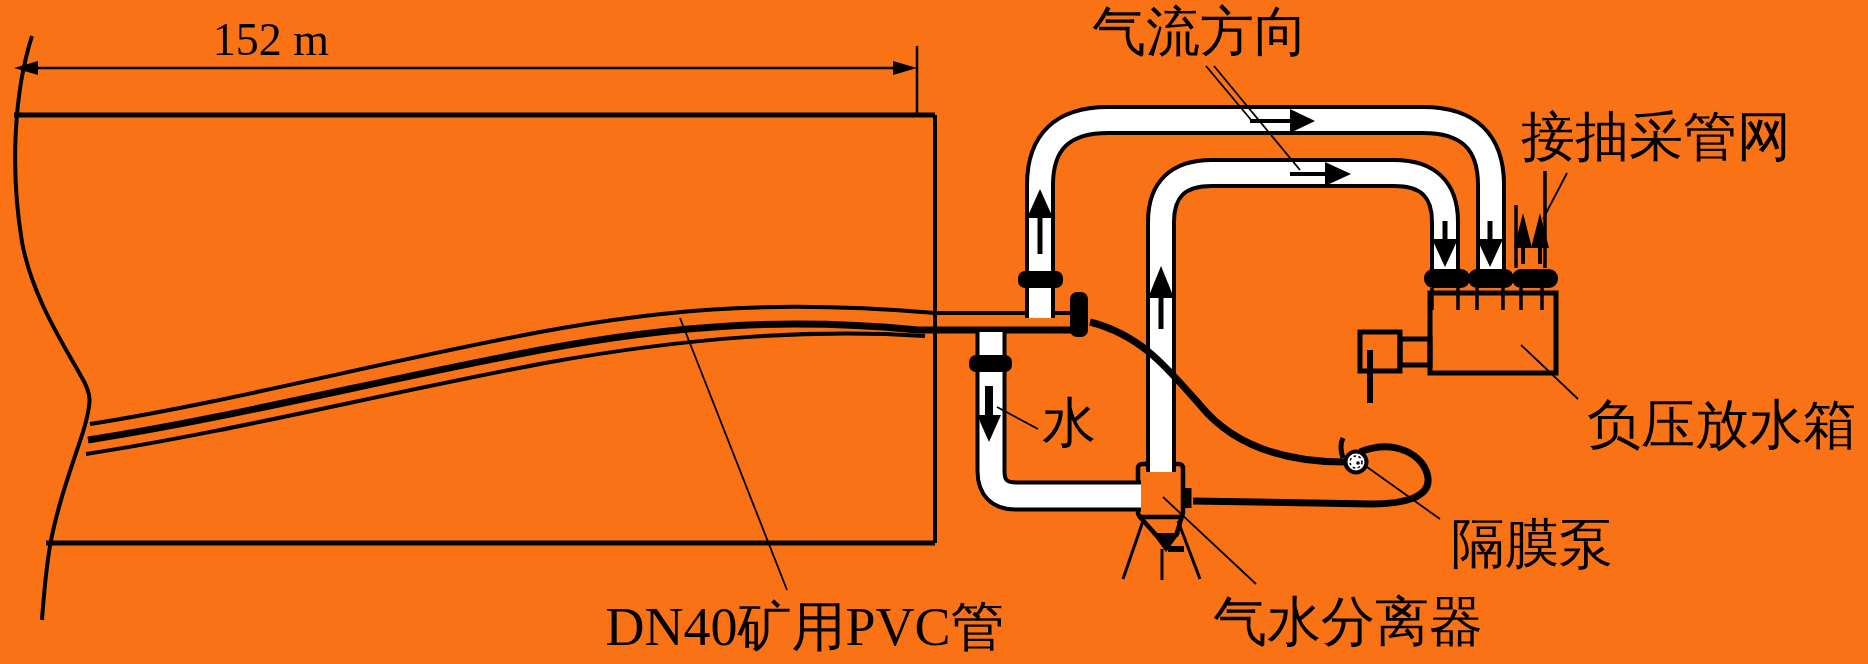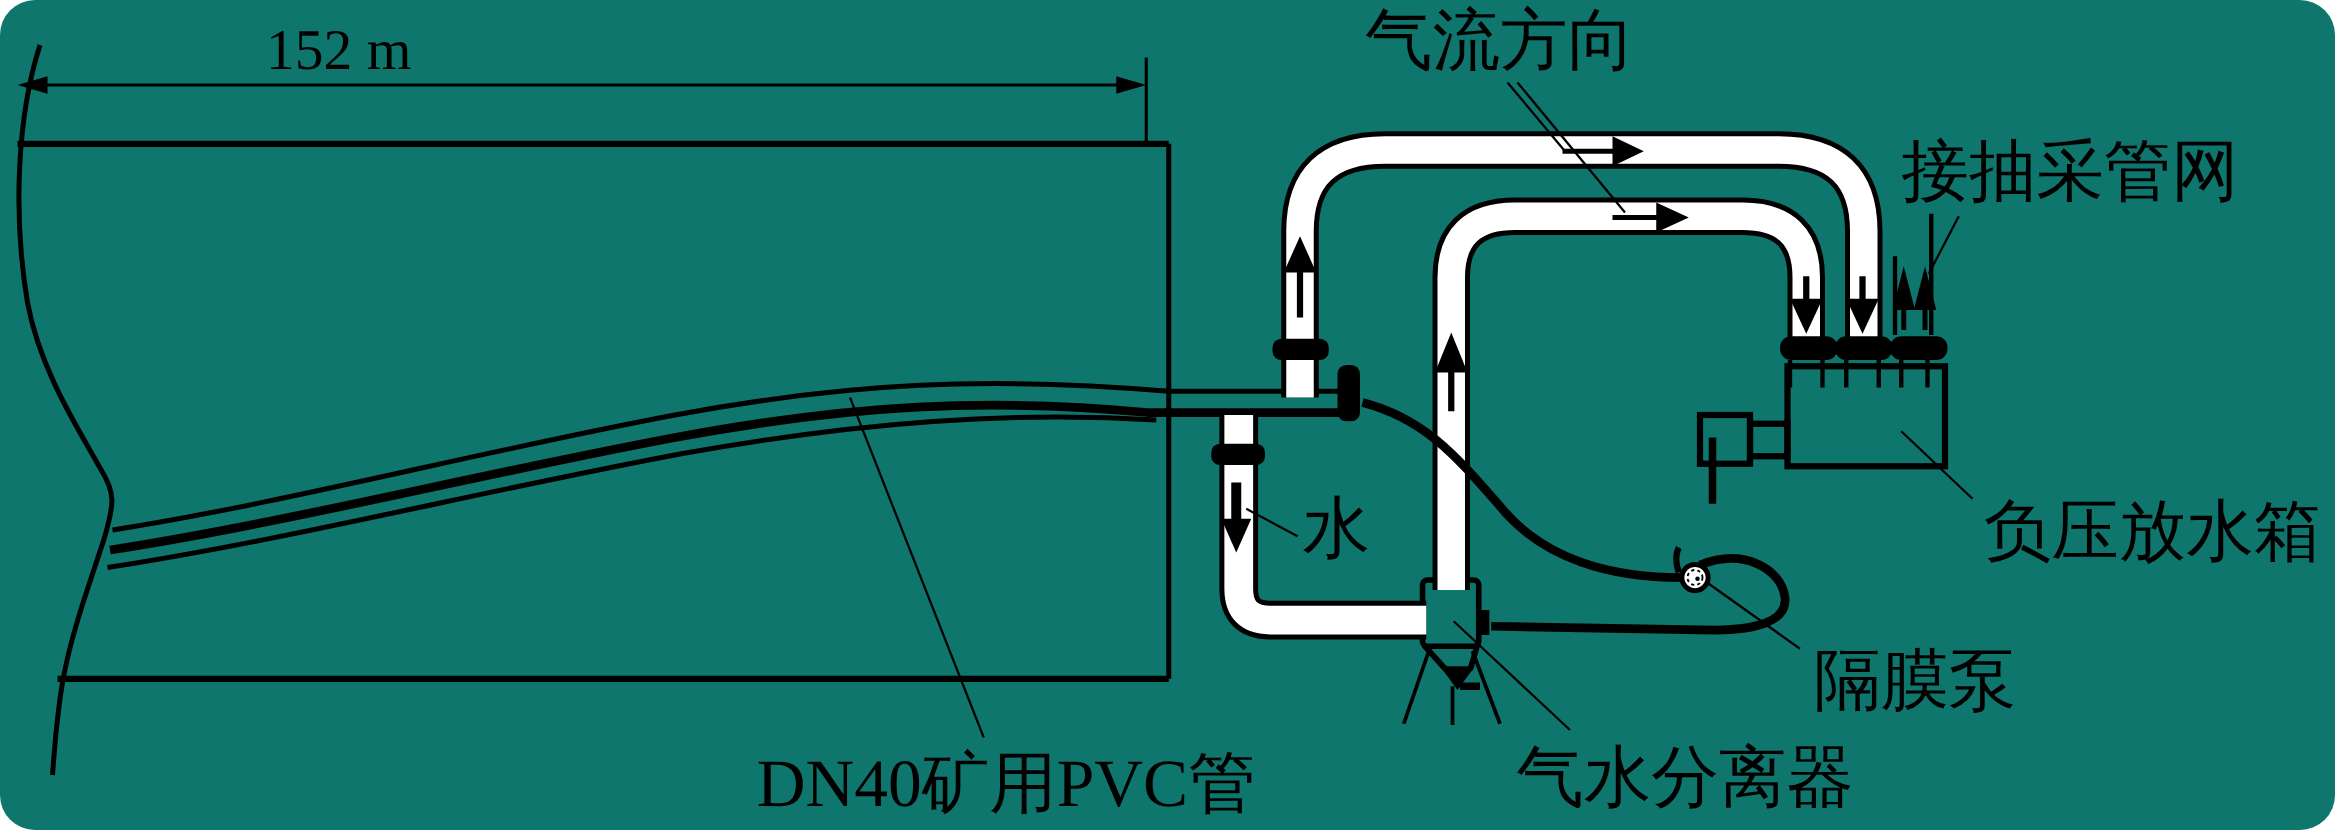--- a/index.html
+++ b/index.html
@@ -1,17 +1,17 @@
 <!DOCTYPE html>
 <html><head>
 <meta charset="utf-8">
 <style>
   html,body{margin:0;padding:0;background:#fff;}
-  #stage{position:relative;width:1868px;height:664px;background:#0f766e;overflow:hidden;
-         font-family:"Liberation Serif","DejaVu Serif",serif;border-radius:28px;}
+  #stage{position:relative;width:1868px;height:664px;background:#f97316;overflow:hidden;
+         font-family:"Liberation Serif","DejaVu Serif",serif;}
   svg{position:absolute;left:0;top:0;}
   text{fill:#000;font-family:"Liberation Serif","DejaVu Serif",serif;}
   .lbl{font-size:54px;}
   .dim{font-size:46px;}
 </style>
 </head>
 <body>
 
 <div id="stage">
 <svg width="1868" height="664" viewBox="0 0 1868 664">

